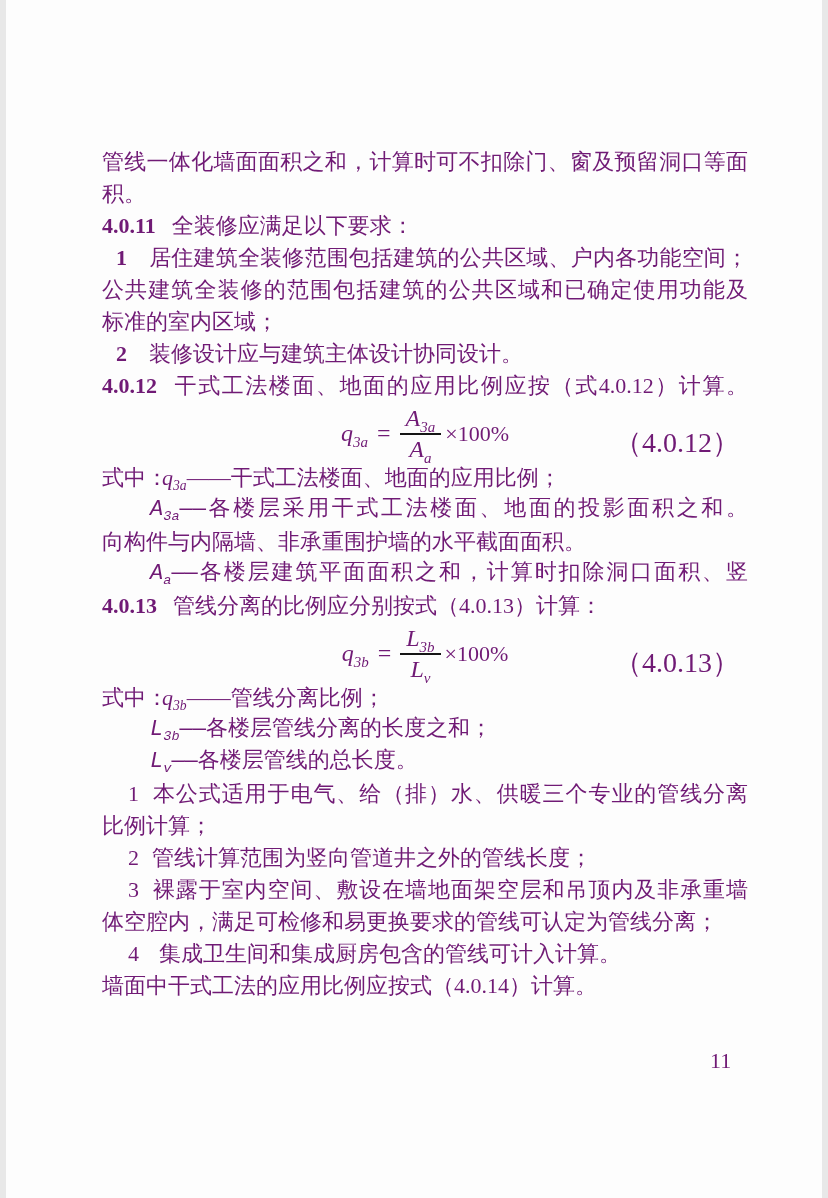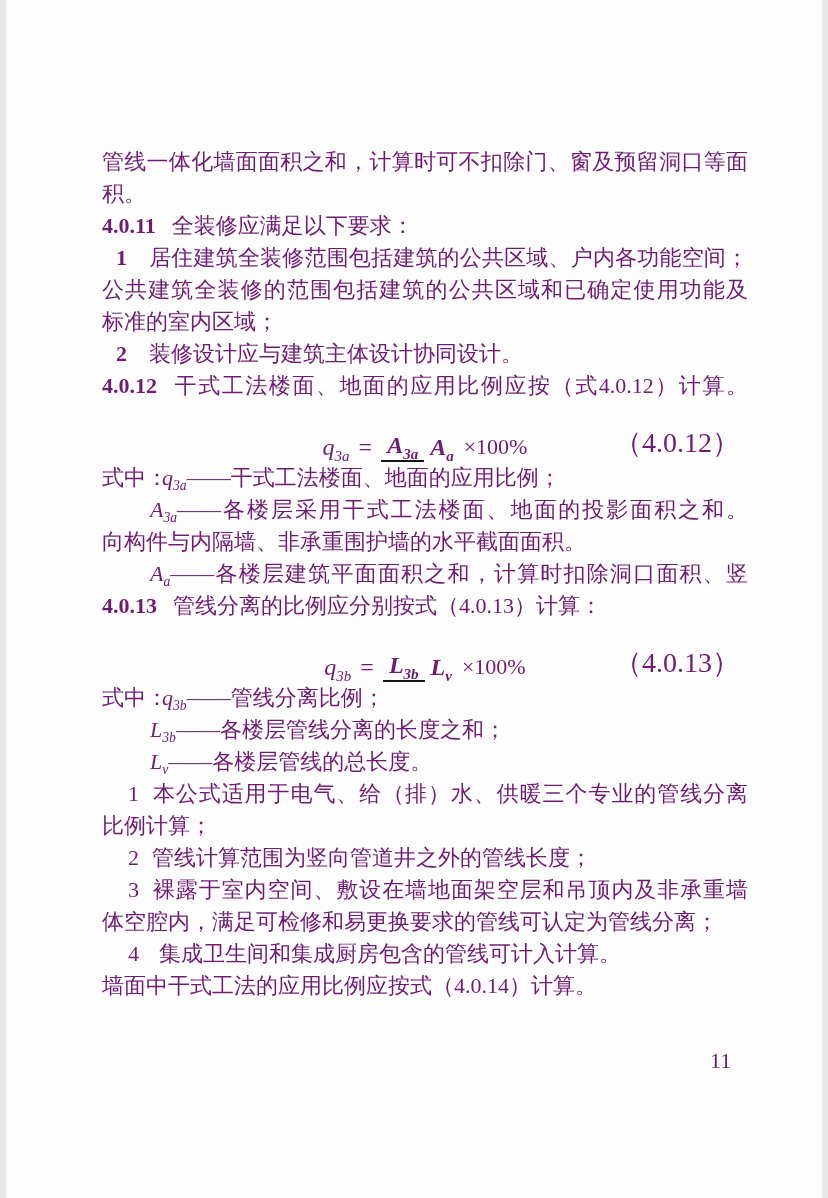--- a/index.html
+++ b/index.html
@@ -23,21 +23,21 @@
     height: 32px;
     white-space: nowrap;
     text-align: left;
   }
   .line.full {
     text-align: justify;
     text-align-last: justify;
   }
   .l-item { padding-left: 14px; }
   .l-note { padding-left: 26px; }
-  .l-def  { padding-left: 48px; }
+  .l-def  { padding-left: 48px; font-family: Liberation Mono, monospace; }
   .n-bold { font-weight: bold; margin-top: 31px; }
   .g { display: inline-block; }
   .g16 { width: 16px; }
   .g22 { width: 22px; }
   .g13 { width: 13px; }
   .g20 { width: 20px; }
   .where-prefix { margin-right: -6px; }
   .sym i { font-style: italic; }
   .sym sub { font-size: 0.62em; font-style: italic; line-height: 0; }
   
@@ -46,21 +46,21 @@
     height: 60px;
     display: flex;
     align-items: flex-end;
     justify-content: center;
     font-size: 24px;
   }
   .math { display: inline-flex; align-items: center; }
   .math i { font-style: italic; }
   .math sub { font-size: 15px; font-style: italic; line-height: 0; }
   .eq { margin: 0 9px; }
-  .frac { display: inline-flex; text-align: center; margin-right: 4px; font-weight: bold; }
+  .frac { display: inline-flex; flex-direction: column; text-align: center; margin-right: 4px; }
   .frac-num { border-bottom: 2px solid #151515; padding: 0 6px 2px; line-height: 1.05; }
   .frac-den { padding: 2px 6px 0; line-height: 1.05; }
   .mult { font-size: 22px; }
   .formula-label { position: absolute; right: 8px; font-size: 28px; }
   .page-num {
     position: absolute;
     left: 704px; top: 1048px;
     font-size: 22px;
   }
 </style>

